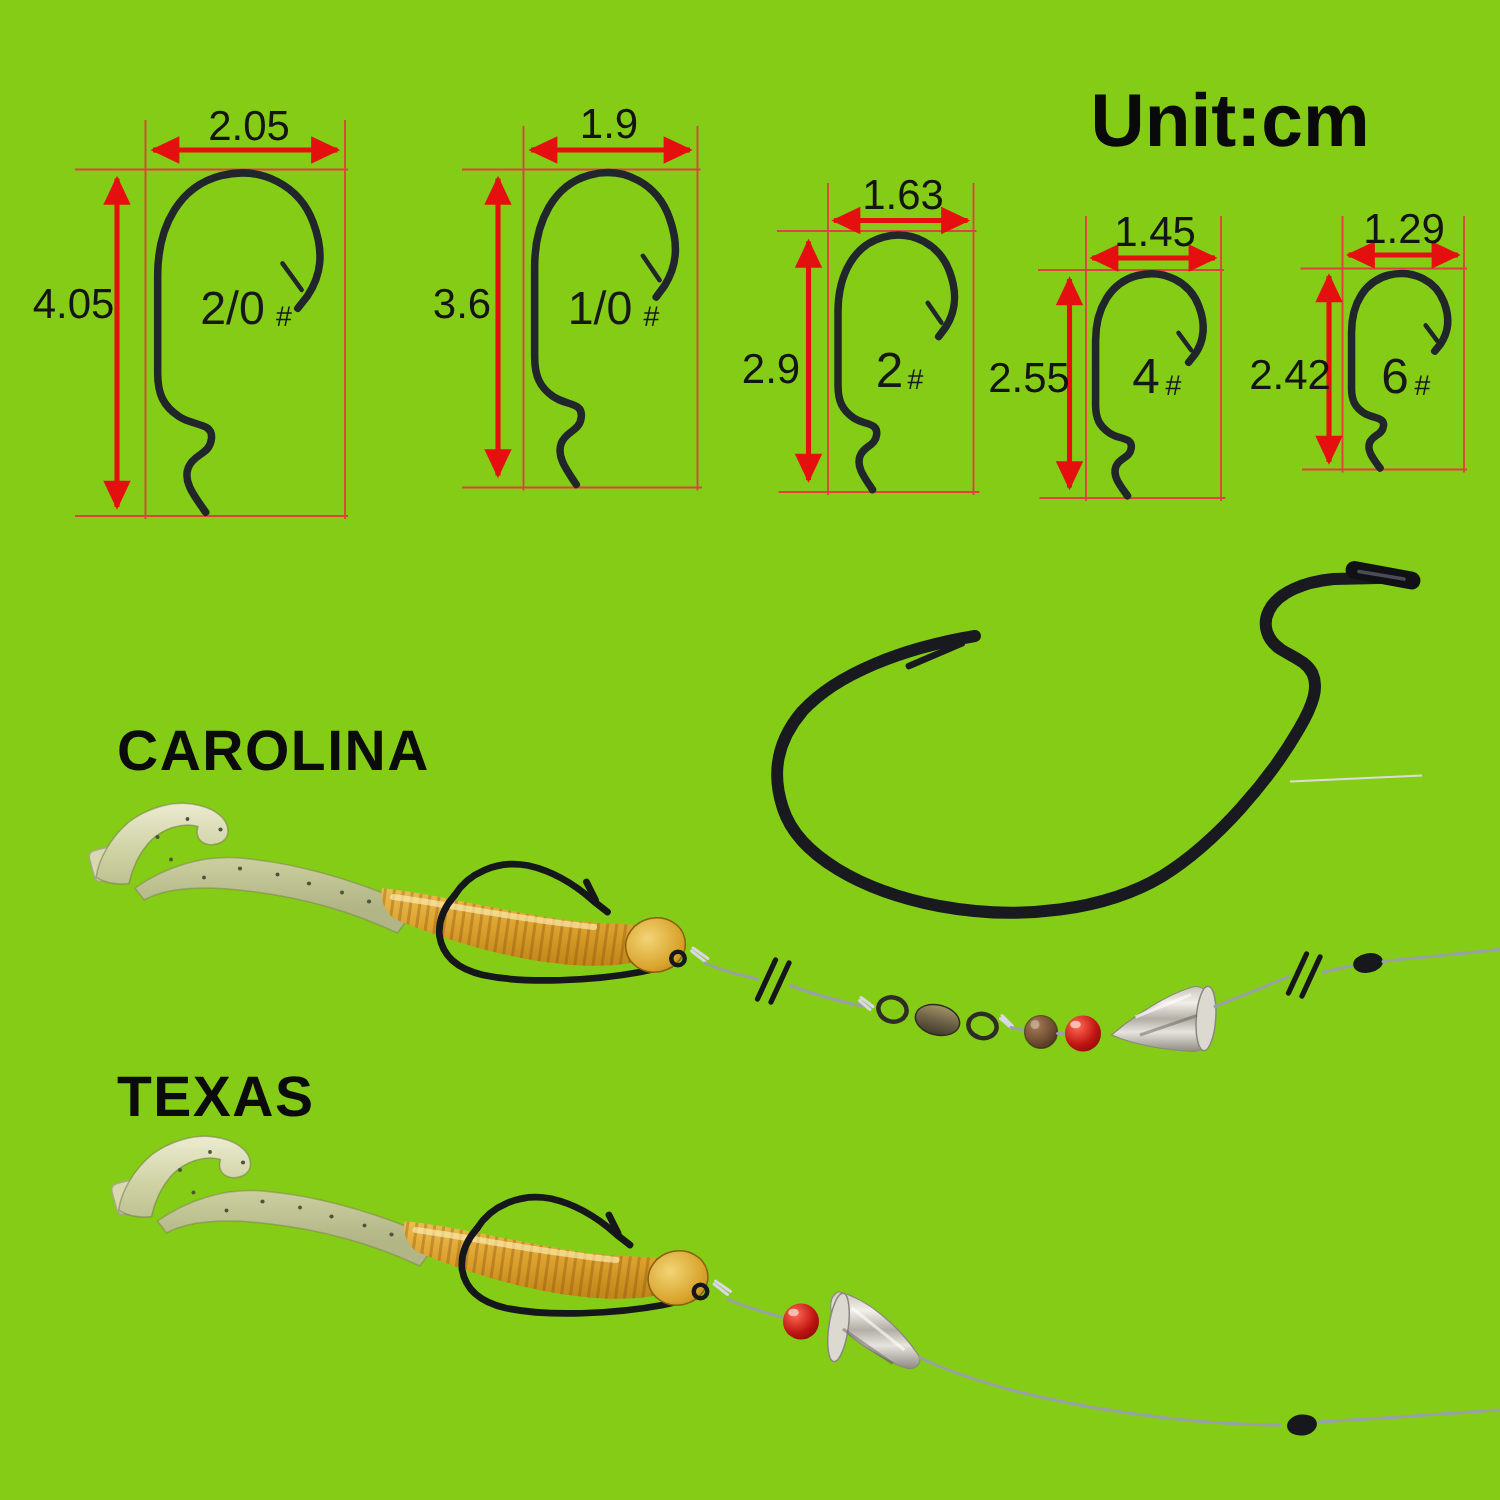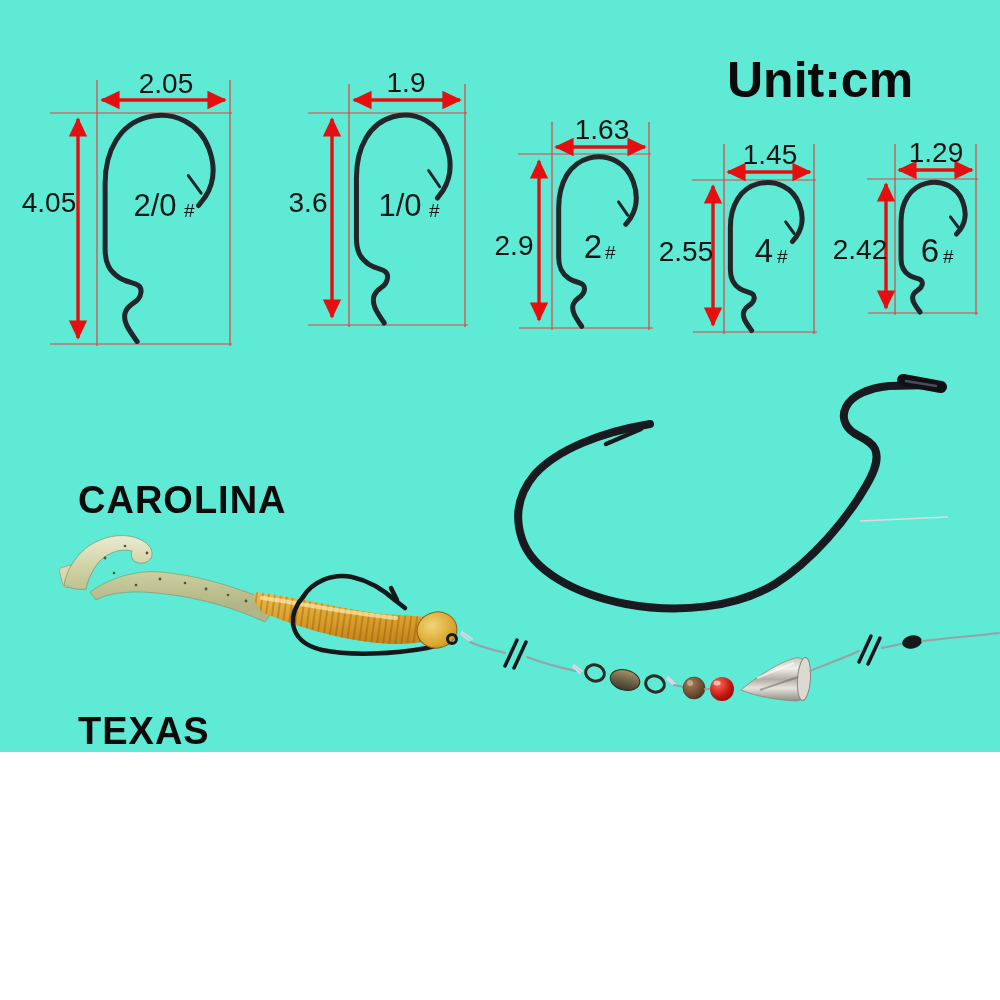--- a/index.html
+++ b/index.html
@@ -1,16 +1,16 @@
 <!DOCTYPE html>
 <html><head>
 <meta charset="utf-8">
 <style>
   html,body{margin:0;padding:0;background:#ffffff;}
-  .canvas{position:relative;width:1000px;height:752px;background:#5eead4;overflow:hidden;
+  .canvas{position:relative;width:1000px;height:1000px;background:#84cc16;overflow:hidden;
           font-family:"Liberation Sans", sans-serif;}
   svg text{font-family:"Liberation Sans", sans-serif;}
   .ext{stroke:#e04040;stroke-width:1.2;}
   .dim{stroke:#e60f0f;stroke-width:3.4;}
   .dimnum{font-size:28px;fill:#141414;}
   .sizenum{font-size:31px;fill:#17181a;}
   .sizenum.sm{font-size:33px;}
   .sizesuf{font-size:19px;fill:#17181a;}
   .hookline{stroke:#20262a;stroke-width:5;fill:none;stroke-linecap:round;stroke-linejoin:round;vector-effect:non-scaling-stroke;}
   .hookbarb{stroke:#20262a;stroke-width:3;fill:none;stroke-linecap:round;vector-effect:non-scaling-stroke;}

